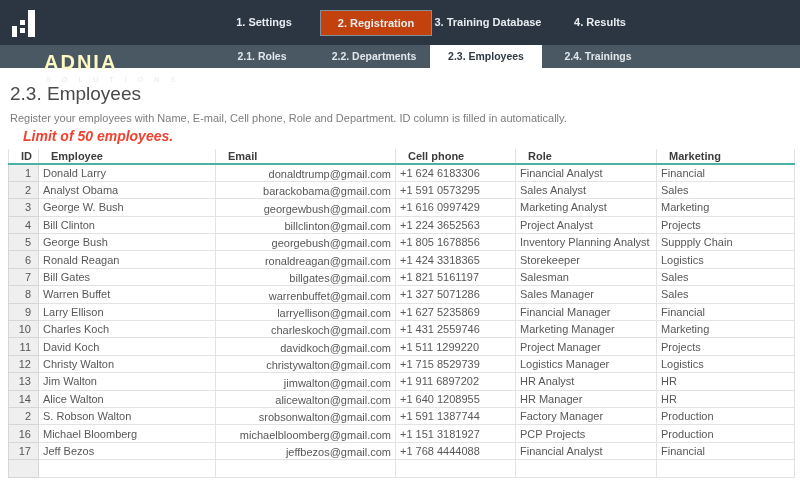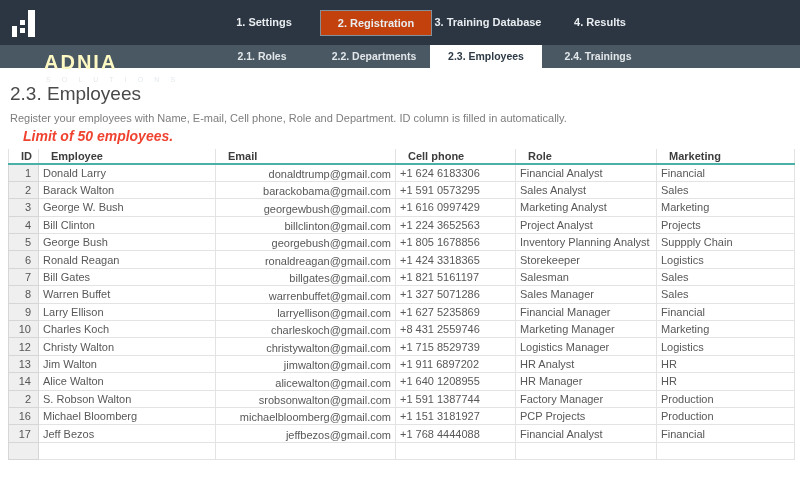--- a/index.html
+++ b/index.html
@@ -145,21 +145,21 @@
           <tr>
             <td class="id-cell">1</td>
             <td>Donald Larry</td>
             <td class="email-cell">donaldtrump@gmail.com</td>
             <td>+1 624 6183306</td>
             <td>Financial Analyst</td>
             <td>Financial</td>
           </tr>
           <tr>
             <td class="id-cell">2</td>
-            <td>Barack Walton</td>
+            <td>Analyst Obama</td>
             <td class="email-cell">barackobama@gmail.com</td>
             <td>+1 591 0573295</td>
             <td>Sales Analyst</td>
             <td>Sales</td>
           </tr>
           <tr>
             <td class="id-cell">3</td>
             <td>George W. Bush</td>
             <td class="email-cell">georgewbush@gmail.com</td>
             <td>+1 616 0997429</td>
@@ -211,23 +211,31 @@
             <td>Larry Ellison</td>
             <td class="email-cell">larryellison@gmail.com</td>
             <td>+1 627 5235869</td>
             <td>Financial Manager</td>
             <td>Financial</td>
           </tr>
           <tr>
             <td class="id-cell">10</td>
             <td>Charles Koch</td>
             <td class="email-cell">charleskoch@gmail.com</td>
-            <td>+8 431 2559746</td>
+            <td>+1 431 2559746</td>
             <td>Marketing Manager</td>
             <td>Marketing</td>
+          </tr>
+          <tr>
+            <td class="id-cell">11</td>
+            <td>David Koch</td>
+            <td class="email-cell">davidkoch@gmail.com</td>
+            <td>+1 511 1299220</td>
+            <td>Project Manager</td>
+            <td>Projects</td>
           </tr>
           <tr>
             <td class="id-cell">12</td>
             <td>Christy Walton</td>
             <td class="email-cell">christywalton@gmail.com</td>
             <td>+1 715 8529739</td>
             <td>Logistics Manager</td>
             <td>Logistics</td>
           </tr>
           <tr>

